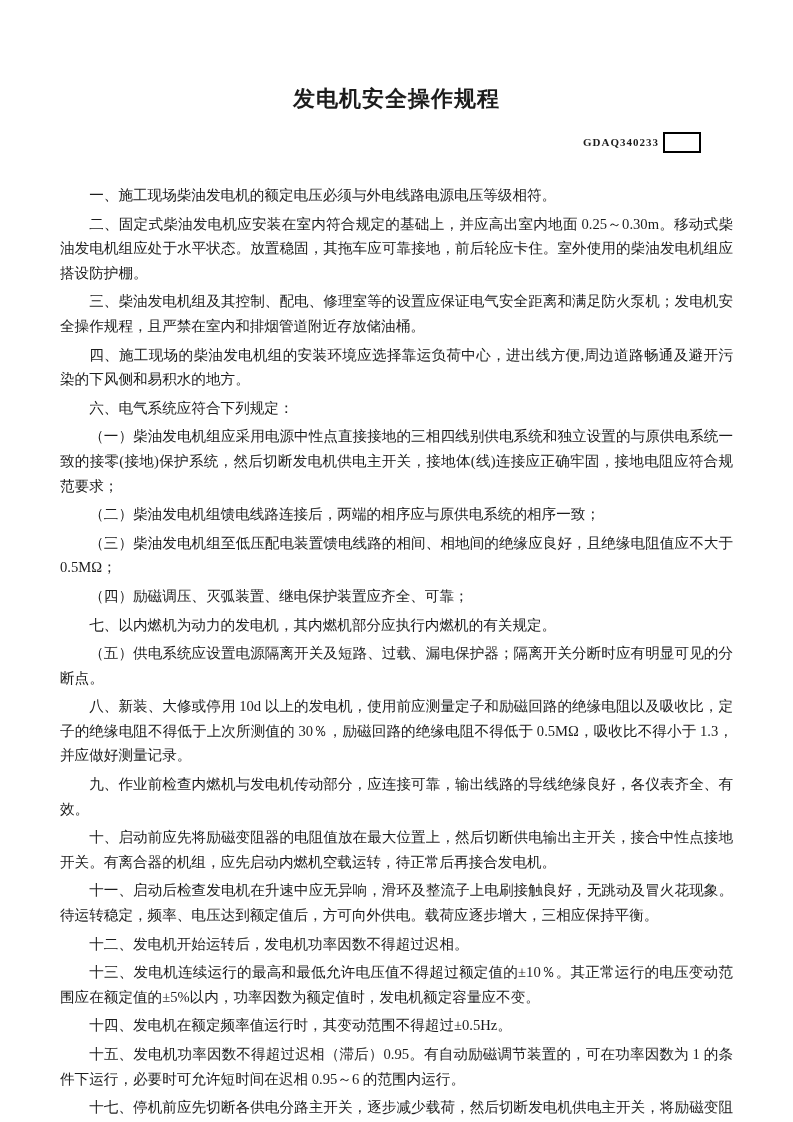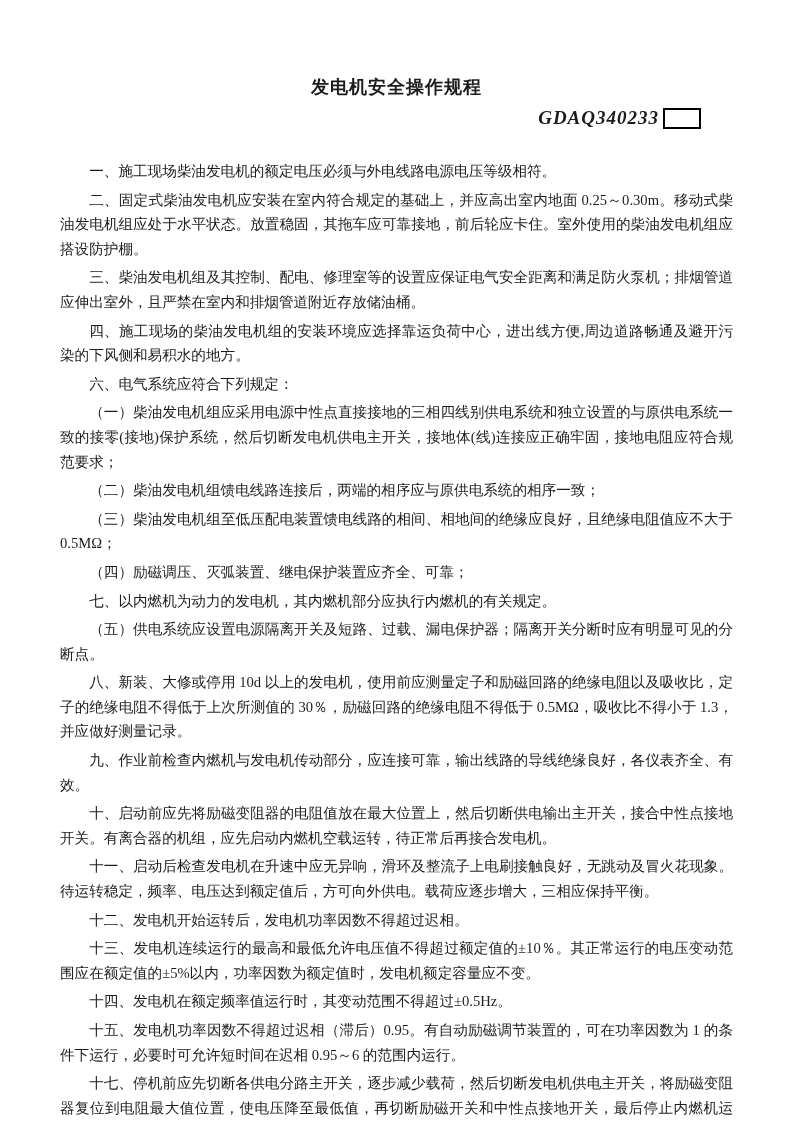--- a/index.html
+++ b/index.html
@@ -12,45 +12,44 @@
     width: 793px;
     height: 1122px;
     margin: 0 auto;
     background: #ffffff;
     color: #1c1c1c;
     font-family: "Liberation Serif", serif;
     overflow: hidden;
     box-sizing: border-box;
   }
   .doc-title {
-    margin: 4px;
+    margin: 16px;
     padding-top: 68px;
     text-align: center;
     font-family: "Liberation Sans", sans-serif;
     font-weight: 700;
-    font-size: 18px;
+    font-size: 22px;
     line-height: 30px;
     letter-spacing: 1px;
   }
   .code-row {
     margin-top: 4px;
     padding-right: 92px;
     text-align: right;
     height: 22px;
     line-height: 22px;
     white-space: nowrap;
   }
   .doc-code {
     display: inline-block;
     vertical-align: middle;
     font-family: "Liberation Serif", serif;
     font-weight: 700;
-    font-size: 19px;
+    font-size: 11px;
     letter-spacing: 1px;
-    font-style: italic;
   }
   .code-box {
     display: inline-block;
     vertical-align: middle;
     width: 34px;
     height: 17px;
     border: 2px solid #000000;
     margin-left: 4px;
     background: #ffffff;
   }
@@ -73,21 +72,21 @@
 <div class="page">
   <h1 class="doc-title">发电机安全操作规程</h1>
 
   <div class="code-row">
     <span class="doc-code">GDAQ340233</span><span class="code-box"></span>
   </div>
 
   <div class="doc-body">
       <p class="para">一、施工现场柴油发电机的额定电压必须与外电线路电源电压等级相符。</p>
       <p class="para">二、固定式柴油发电机应安装在室内符合规定的基础上，并应高出室内地面 0.25～0.30m。移动式柴油发电机组应处于水平状态。放置稳固，其拖车应可靠接地，前后轮应卡住。室外使用的柴油发电机组应搭设防护棚。</p>
-      <p class="para">三、柴油发电机组及其控制、配电、修理室等的设置应保证电气安全距离和满足防火泵机；排烟管道应伸出室外，且严禁在室内和排烟管道附近存放储油桶。</p>
+      <p class="para">三、柴油发电机组及其控制、配电、修理室等的设置应保证电气安全距离和满足防火泵机；发电机安全操作规程，且严禁在室内和排烟管道附近存放储油桶。</p>
       <p class="para">四、施工现场的柴油发电机组的安装环境应选择靠运负荷中心，进出线方便,周边道路畅通及避开污染的下风侧和易积水的地方。</p>
       <p class="para">六、电气系统应符合下列规定：</p>
       <p class="para">（一）柴油发电机组应采用电源中性点直接接地的三相四线别供电系统和独立设置的与原供电系统一致的接零(接地)保护系统，然后切断发电机供电主开关，接地体(线)连接应正确牢固，接地电阻应符合规范要求；</p>
       <p class="para">（二）柴油发电机组馈电线路连接后，两端的相序应与原供电系统的相序一致；</p>
       <p class="para">（三）柴油发电机组至低压配电装置馈电线路的相间、相地间的绝缘应良好，且绝缘电阻值应不大于 0.5MΩ；</p>
       <p class="para">（四）励磁调压、灭弧装置、继电保护装置应齐全、可靠；</p>
       <p class="para">七、以内燃机为动力的发电机，其内燃机部分应执行内燃机的有关规定。</p>
       <p class="para">（五）供电系统应设置电源隔离开关及短路、过载、漏电保护器；隔离开关分断时应有明显可见的分断点。</p>
       <p class="para">八、新装、大修或停用 10d 以上的发电机，使用前应测量定子和励磁回路的绝缘电阻以及吸收比，定子的绝缘电阻不得低于上次所测值的 30％，励磁回路的绝缘电阻不得低于 0.5MΩ，吸收比不得小于 1.3，并应做好测量记录。</p>
       <p class="para">九、作业前检查内燃机与发电机传动部分，应连接可靠，输出线路的导线绝缘良好，各仪表齐全、有效。</p>

